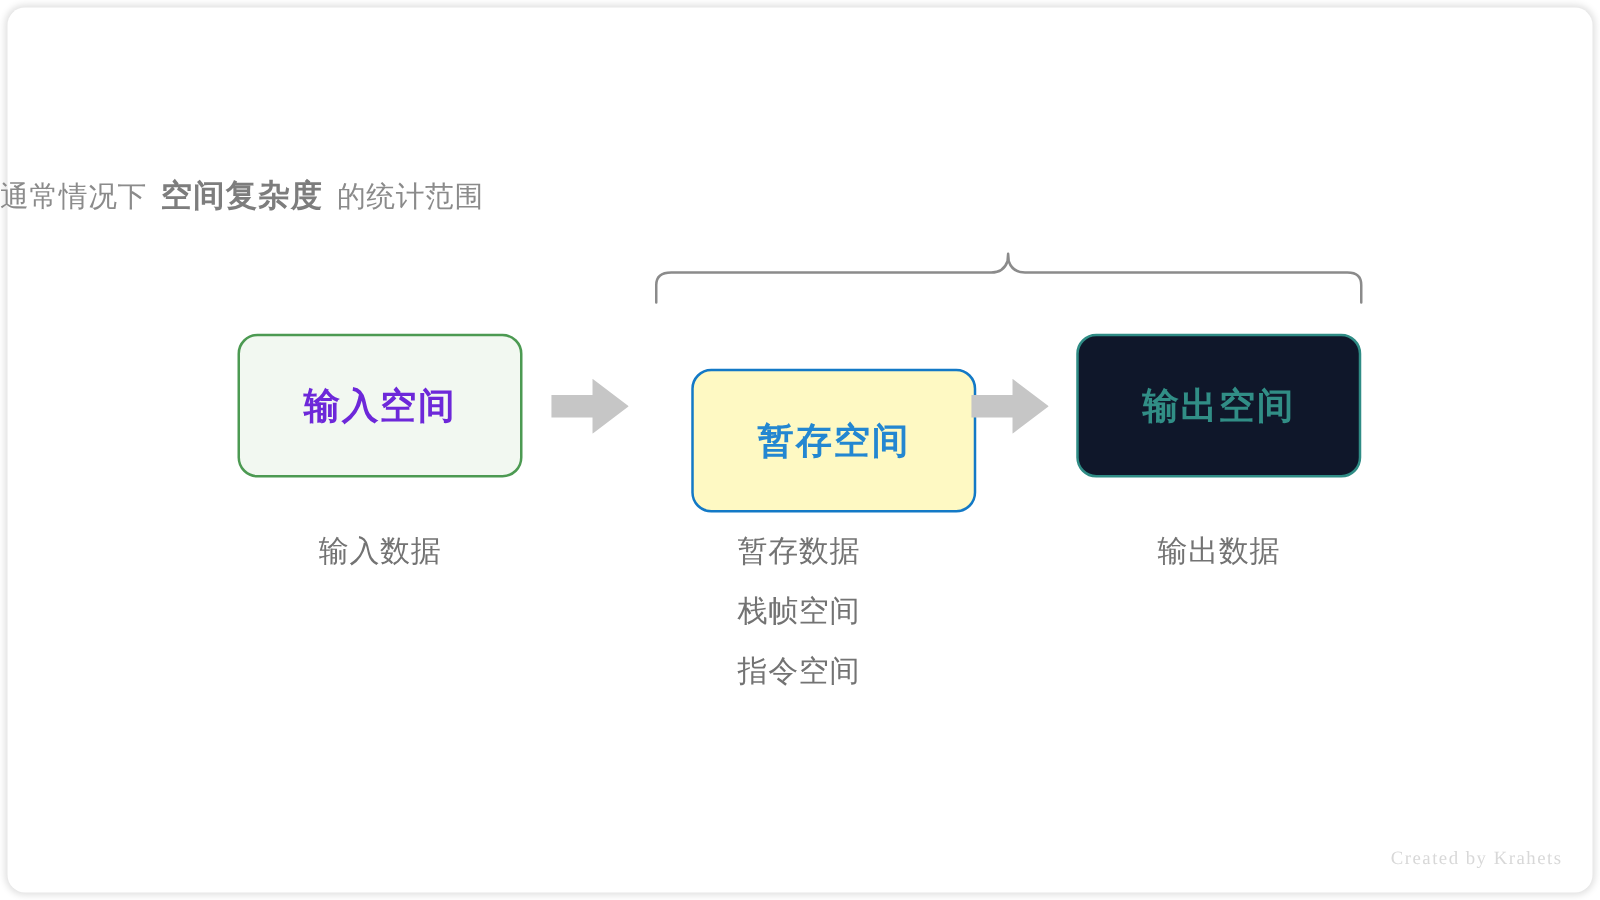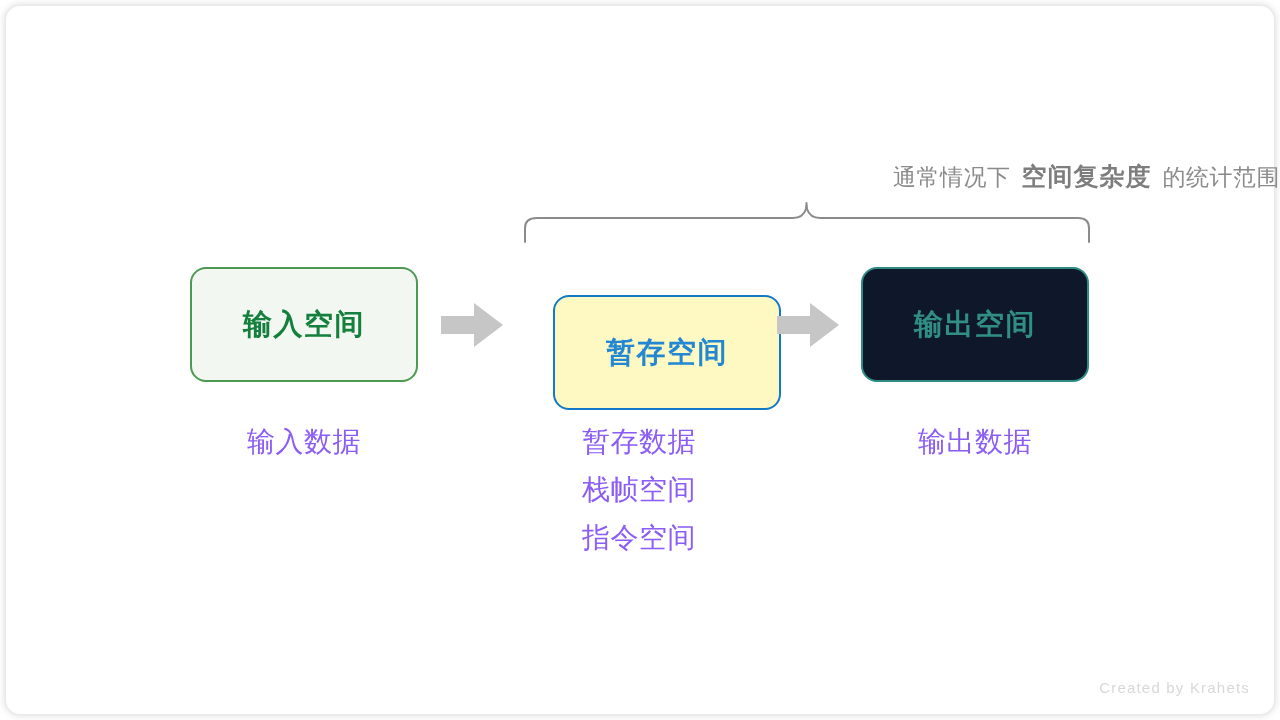--- a/index.html
+++ b/index.html
@@ -31,23 +31,23 @@
     background: #ffffff;
     border-radius: 14px;
     box-shadow: 0 0 6px 2px rgba(0,0,0,0.13);
     box-sizing: border-box;
   }
 
   
   .caption {
     position: absolute;
     left: 0;
-    top: 160px;
-    width: 1280px;
-    text-align: right;
+    top: 140px;
+    width: 1280px;
+    text-align: left;
     white-space: nowrap;
     font-size: 23px;
     color: #8b8b8b;
     letter-spacing: 0.5px;
   }
   .caption .cap-seg { display: inline-block; vertical-align: baseline; }
   .caption .cap-strong {
     font-weight: bold;
     font-size: 25px;
     color: #7d7d7d;
@@ -86,21 +86,21 @@
     align-items: center;
     justify-content: center;
   }
   .box-label {
     font-size: 29px;
     font-weight: bold;
     letter-spacing: 1.5px;
   }
 
   .box.input  { left: 190px; background: #f2f8f1; border-color: #4c9a52; }
-  .box.input  .box-label { color: #15803d; }
+  .box.input  .box-label { color: #6d28d9; }
 
   .box.temp   { left: 553px; background: #fef9c3; border-color: #1379c6; margin-top: 28px; }
   .box.temp   .box-label { color: #2387d1; }
 
   .box.output { left: 861px; background: #0f172a; border-color: #2f8c85; }
   .box.output .box-label { color: #318e86; }
 
   
   .arrow {
     position: absolute;
@@ -122,33 +122,33 @@
   .sub-col {
     position: absolute;
     top: 0;
     width: 228px;
     text-align: center;
   }
   .sub-col.c1 { left: 190px; }
   .sub-col.c2 { left: 525px; }
   .sub-col.c3 { left: 861px; }
   .sub-line {
-    font-size: 28px;
-    color: #8b5cf6;
+    font-size: 24px;
+    color: #737373;
     line-height: 48px;
     letter-spacing: 0.5px;
     white-space: nowrap;
   }
 
   
   .watermark {
     position: absolute;
     right: 30px;
     bottom: 24px;
-    font-family: Liberation Sans, sans-serif;
+    font-family: Liberation Serif, serif;
     font-size: 15px;
     color: #d8d8d8;
     letter-spacing: 1.2px;
     white-space: nowrap;
     margin-left: 36px;
   }
 </style>
 </head>
 <body>
 

